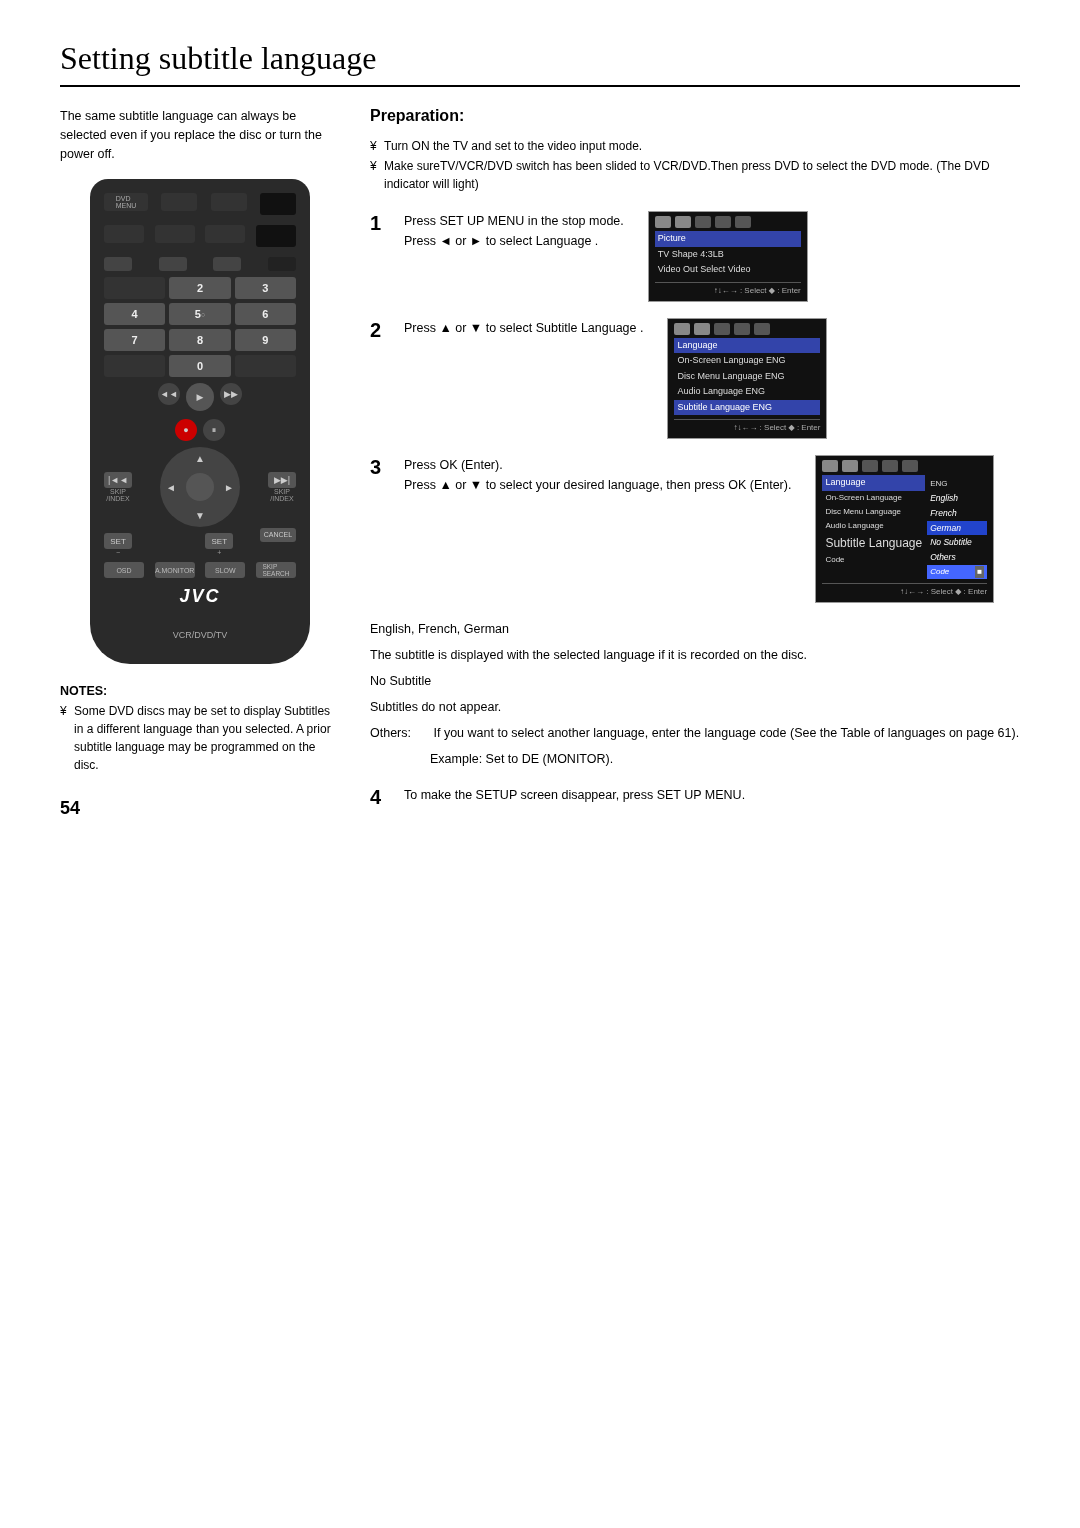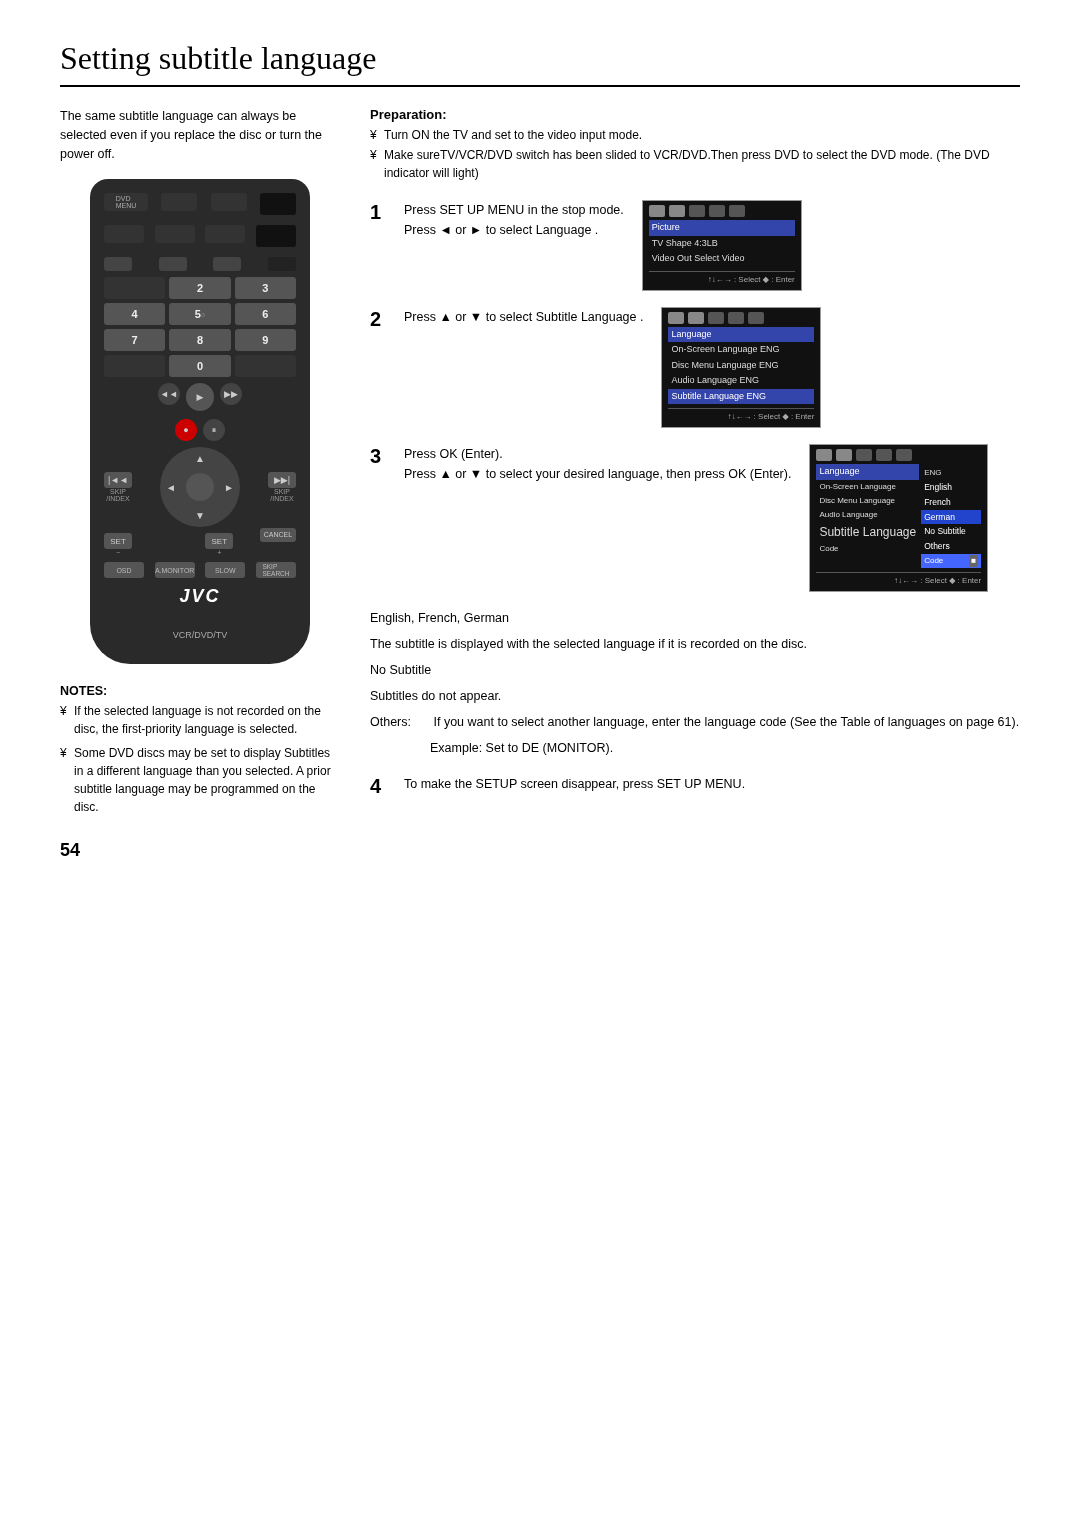--- a/index.html
+++ b/index.html
@@ -201,22 +201,22 @@
       font-size: 7px;
     }
 
     
     .step-section {
       margin-bottom: 18px;
     }
 
     .prep-title {
       font-weight: bold;
-      margin-bottom: 4px;
-      font-size: 13px;
+      margin-bottom: 12px;
+      font-size: 16px;
     }
 
     .prep-list {
       list-style: none;
       padding: 0;
       margin-bottom: 14px;
     }
 
     .prep-list li {
       padding-left: 14px;
@@ -299,21 +299,21 @@
       margin-top: 4px;
       padding-top: 2px;
       font-size: 8px;
       color: #aaa;
       text-align: right;
     }
 
     .step-content {
       display: flex;
       align-items: flex-start;
-      gap: 18px;
+      gap: 24px;
     }
 
     
     .notes-section {
       margin-top: 20px;
     }
 
     .notes-title {
       font-weight: bold;
       margin-bottom: 4px;
@@ -369,20 +369,21 @@
     }
 
     .screen-submenu {
       font-size: 8.5px;
       color: #fff;
     }
     .screen-submenu-row {
       display: flex;
       justify-content: space-between;
       padding: 1px 3px;
+      font-style: italic;
     }
     .screen-submenu-row.hl {
       background: #2244cc;
     }
     .screen-submenu-row.hl2 {
       background: #4466ff;
       color: #fff;
     }
   </style>
 </head>
@@ -487,21 +488,20 @@
 
       <div class="remote-brand">
         <div class="remote-brand-text">JVC</div>
       </div>
       <div class="remote-model">VCR/DVD/TV</div>
     </div>
 
     <div class="notes-section">
       <div class="notes-title">NOTES:</div>
       <ul class="notes-list">
-        <li>If the selected language is not recorded on the disc, the first-priority language is selected.</li>
         <li>Some DVD discs may be set to display Subtitles in a different language than you selected. A prior subtitle language may be programmed on the disc.</li>
       </ul>
     </div>
 
     <div class="page-number">54</div>
   </div>
 
   <div class="right-col">
 
     <div class="step-section">

